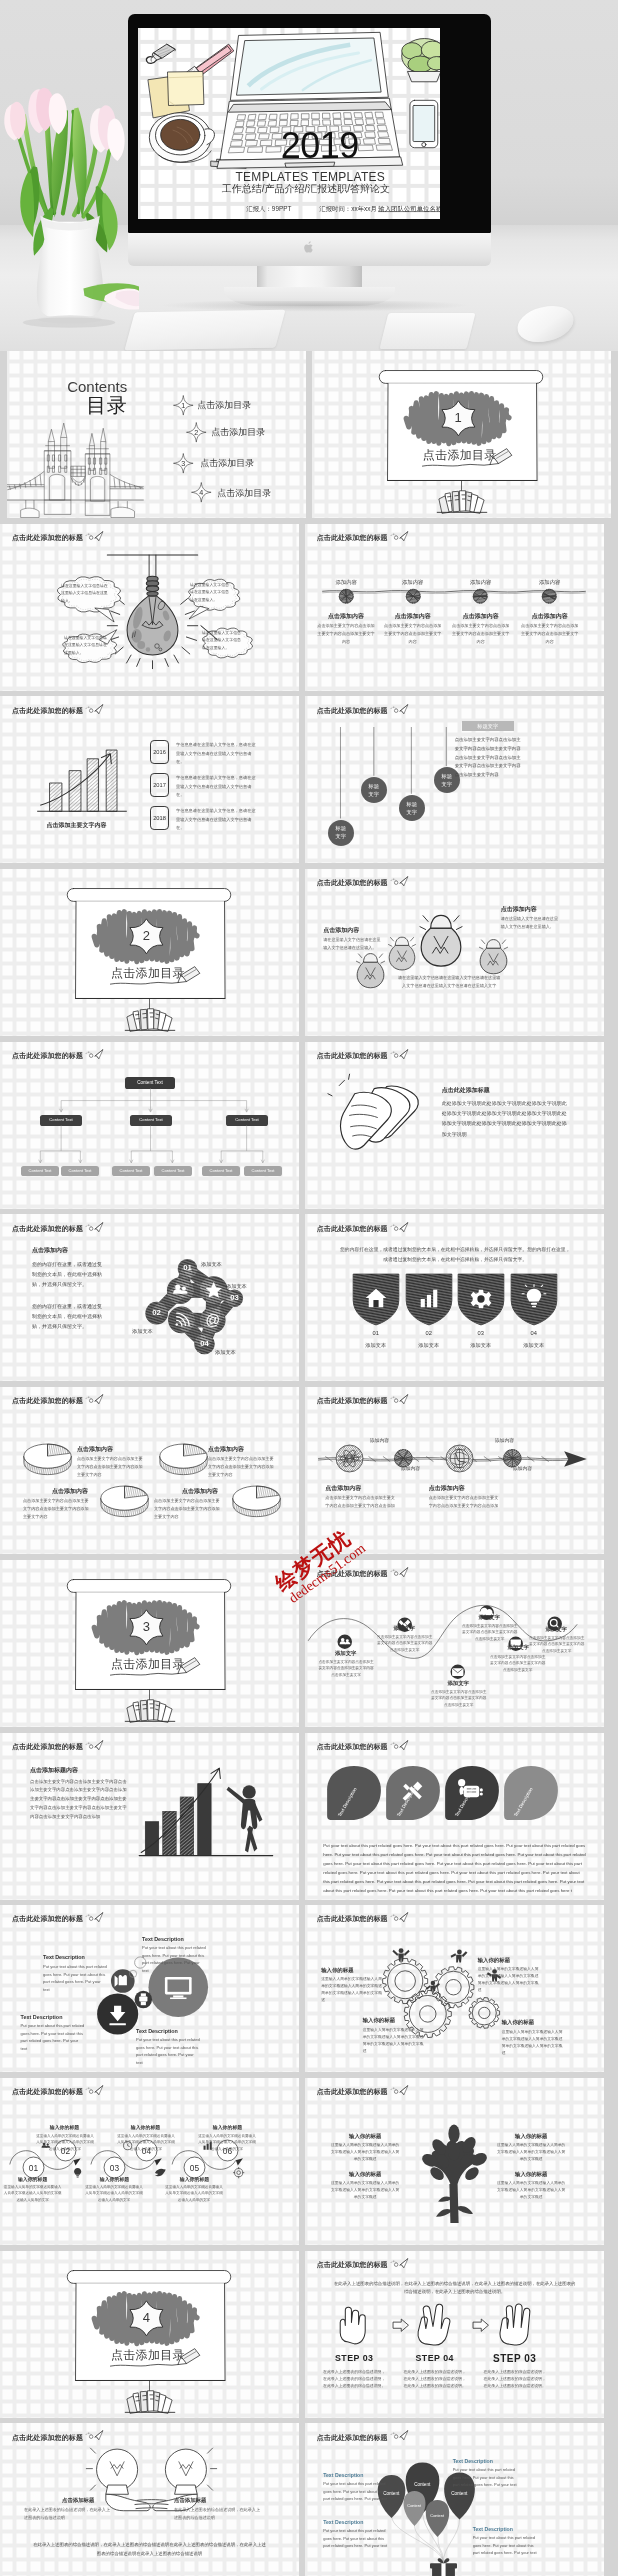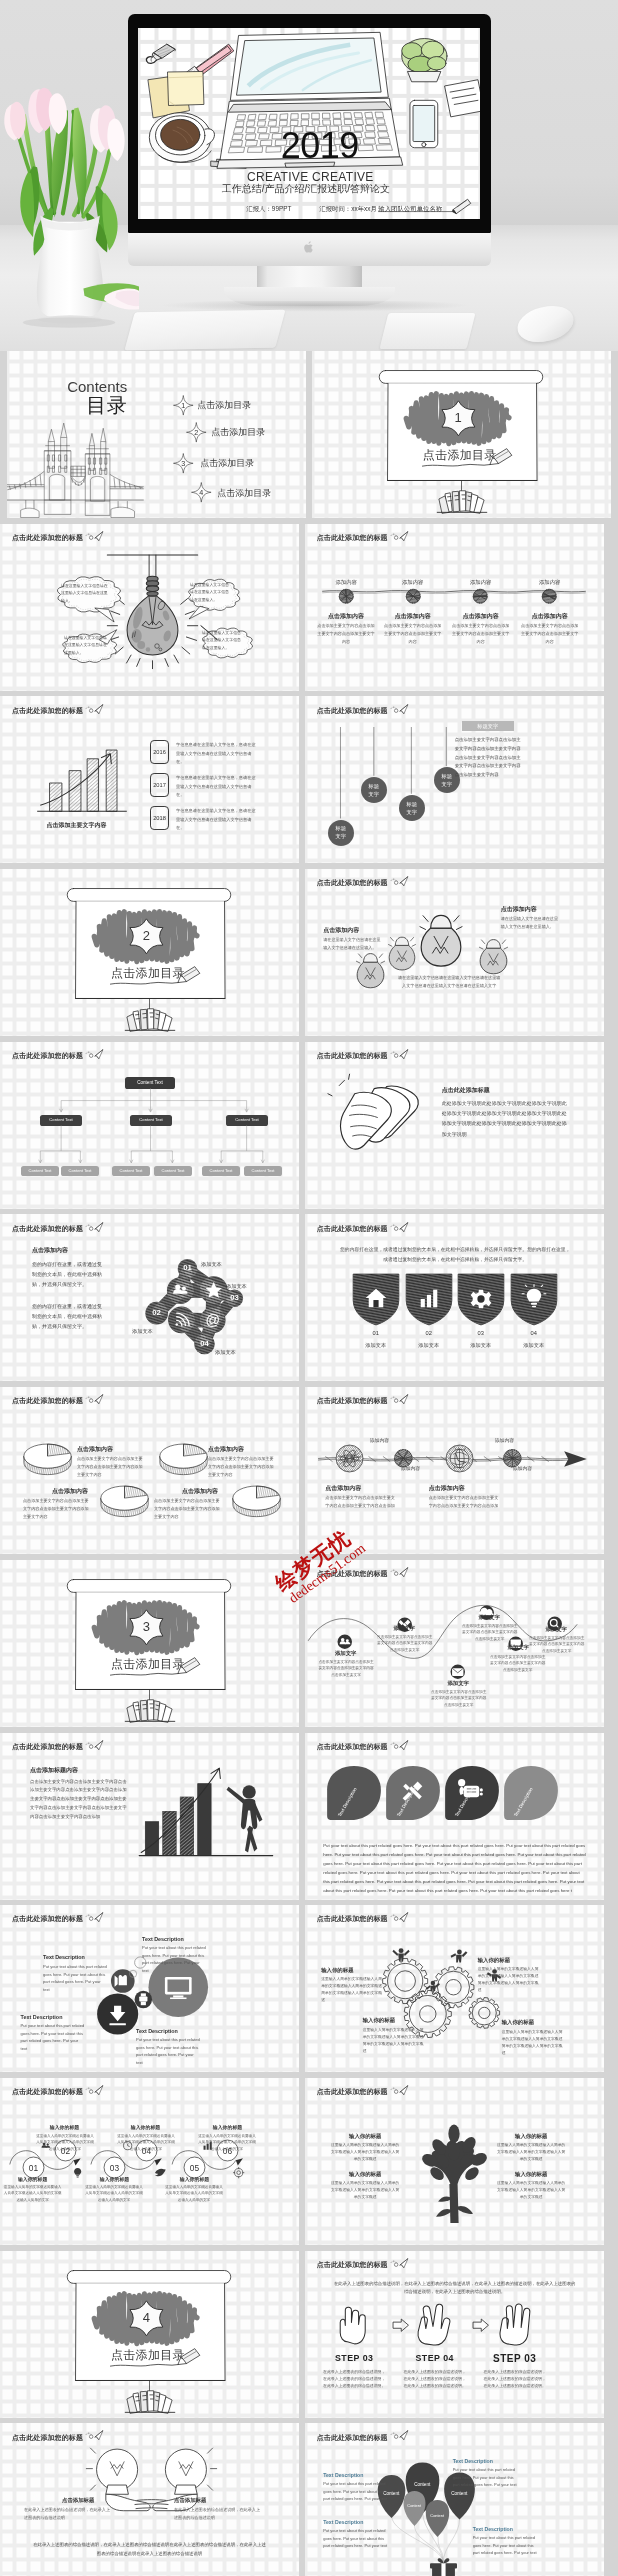--- a/index.html
+++ b/index.html
@@ -6,21 +6,21 @@
 *{box-sizing:border-box;margin:0;padding:0}
 html,body{background:#d4d4d4;font-family:"Liberation Sans",sans-serif}
 body{width:618px;position:relative}
 .page{width:618px;position:relative}
 
 
 .hero{position:relative;width:618px;height:351px;background:#dcdcdc;overflow:hidden}
 .hero-wall{position:absolute;inset:0;background:linear-gradient(180deg,#dedede 0%,#dadada 50%,#d2d2d2 64%,#d6d6d6 66%,#e6e6e6 78%,#e2e2e2 100%)}
 .hero-desk{position:absolute;left:0;top:225px;width:618px;height:126px;background:linear-gradient(180deg,#dadada 0%,#e6e6e6 12%,#eeeeee 40%,#e7e7e7 75%,#e0e0e0 100%)}
 .imac{position:absolute;left:128px;top:14px;width:363px;height:219px;background:#090909;border-radius:6.7px 6.7px 1.5px 1.5px}
-.imac-screen{position:absolute;left:10.3px;top:14.4px;width:342px;height:191px;background:#5eead4;overflow:hidden}
+.imac-screen{position:absolute;left:10.3px;top:14.4px;width:302px;height:191px;background:#5eead4;overflow:hidden}
 .imac-chin{position:absolute;left:128px;top:233px;width:363px;height:33px;border-radius:0 0 5.7px 5.7px;background:linear-gradient(180deg,#f4f4f4 0%,#ededed 35%,#e3e3e3 75%,#d8d8d8 100%)}
 .imac-apple{position:absolute;left:0;right:0;top:6.7px;margin:0 auto;width:12.4px;height:14.4px}
 .imac-neck{position:absolute;left:257px;top:266px;width:105px;height:29px;background:linear-gradient(90deg,#c6c6c6 0%,#e9e9e9 10%,#f8f8f8 40%,#f2f2f2 62%,#d9d9d9 88%,#bfbfbf 100%)}
 .imac-foot{position:absolute;left:224px;top:287px;width:171px;height:18.5px;border-radius:0 0 36px 36px / 0 0 15.5px 15.5px;background:linear-gradient(180deg,#f1f1f1 0%,#e9e9e9 55%,#dcdcdc 100%)}
 .imac-shadow{position:absolute;left:155px;top:301px;width:319px;height:11.3px;background:radial-gradient(ellipse at 50% 40%,rgba(120,120,120,.30),rgba(120,120,120,0) 68%)}
 .kbd{position:absolute;left:130px;top:311px;width:150px;height:38px;background:linear-gradient(175deg,#fbfbfb 0%,#f2f2f2 55%,#e6e6e6 100%);border-radius:2.6px;transform:skewX(-16deg) rotate(-1deg);overflow:hidden;box-shadow:0 1px 2.6px rgba(0,0,0,.09)}
 .trackbox{position:absolute;left:384px;top:313px;width:87px;height:36px;background:linear-gradient(180deg,#fafafa,#e9e9e9);border-radius:2.6px;transform:skewX(-14deg);box-shadow:0 1px 2.6px rgba(0,0,0,.09)}
 .mouse{position:absolute;left:517px;top:307px;width:57px;height:34px;border-radius:28px/17.5px;background:linear-gradient(155deg,#ffffff 0%,#f4f4f4 55%,#dcdcdc 100%);transform:rotate(-14deg);box-shadow:0 2.1px 3.6px rgba(0,0,0,.10)}
 .vase{position:absolute;left:-3.1px;top:58px;width:142px;height:278px}
 
@@ -273,21 +273,21 @@
         </g>
         <g stroke="#2a2a2a" stroke-width="1.5" fill="none">
           <path d="M466 356 L610 356" stroke-width="1.2"></path>
           <path d="M612 352 L640 332 L646 340 L618 360 Z" fill="#efefef"></path>
           <path d="M610 356 L618 360 L612 352 Z" fill="#333"></path>
           <path d="M620 347 L638 334" stroke-width=".8"></path>
         </g>
       </svg>
       <div style="position:absolute;left:0;top:0;width:342px;height:191px;z-index:5">
         <div style="position:absolute;left:0;width:363px;top:100px;text-align:center;font-size:36px;color:#111;line-height:1;letter-spacing:-0.5px">2019</div>
-        <div style="position:absolute;left:0;width:344px;top:143px;text-align:center;font-size:12px;color:#333;letter-spacing:0.3px;line-height:1">CREATIVE CREATIVE</div>
+        <div style="position:absolute;left:0;width:344px;top:143px;text-align:center;font-size:12px;color:#333;letter-spacing:0.3px;line-height:1">TEMPLATES TEMPLATES</div>
         <div style="position:absolute;left:0;width:335px;top:156px;text-align:center;font-size:10px;color:#333;line-height:1">工作总结/产品介绍/汇报述职/答辩论文</div>
         <div style="position:absolute;left:108px;top:178px;font-size:6.4px;color:#333;line-height:1">汇报人：99PPT</div>
         <div style="position:absolute;left:181px;top:178px;font-size:6.4px;color:#333;line-height:1">汇报时间：xx年xx月</div>
         <div style="position:absolute;left:240px;top:178px;font-size:6.4px;color:#333;line-height:1">输入团队公司单位名称</div>
       </div>
     </div>
   </div>
   <div class="imac-chin">
     <svg class="imac-apple" viewBox="0 0 24 28">
       <path d="M16.3 14.6c0-2.6 2.1-3.8 2.2-3.9-1.2-1.8-3.1-2-3.8-2-1.6-.2-3.1.9-3.9.9s-2.1-.9-3.4-.9c-1.8 0-3.4 1-4.3 2.6-1.8 3.2-.5 7.9 1.3 10.5.9 1.3 1.9 2.7 3.2 2.6 1.3-.1 1.8-.8 3.3-.8s2 .8 3.4.8 2.3-1.3 3.1-2.6c1-1.5 1.4-2.9 1.4-3-.1 0-2.7-1-2.7-4.1zM13.8 5.9c.7-.9 1.2-2.1 1-3.3-1 0-2.3.7-3 1.6-.7.8-1.3 2-1.1 3.2 1.1.1 2.3-.6 3.1-1.5z" fill="#c4c4c4"></path>

